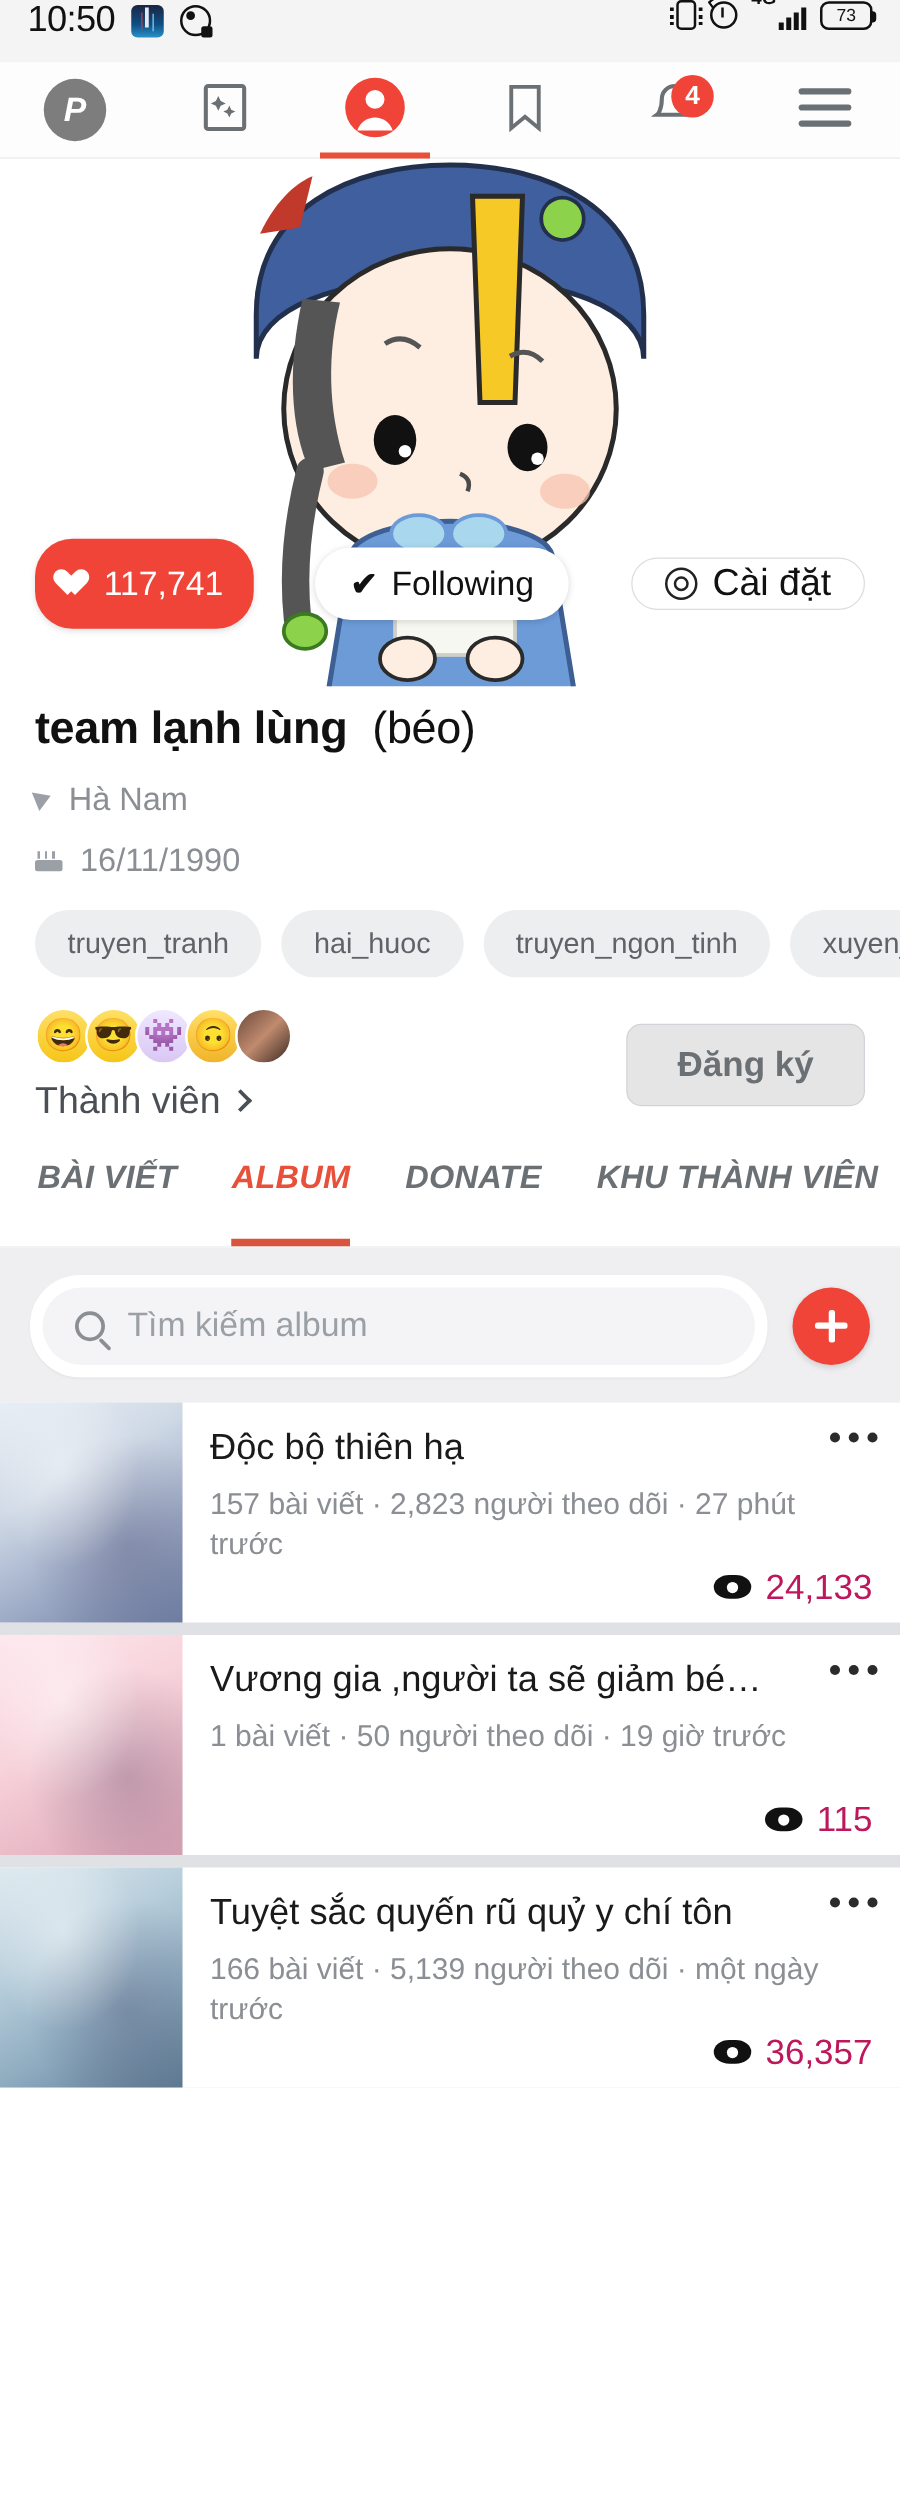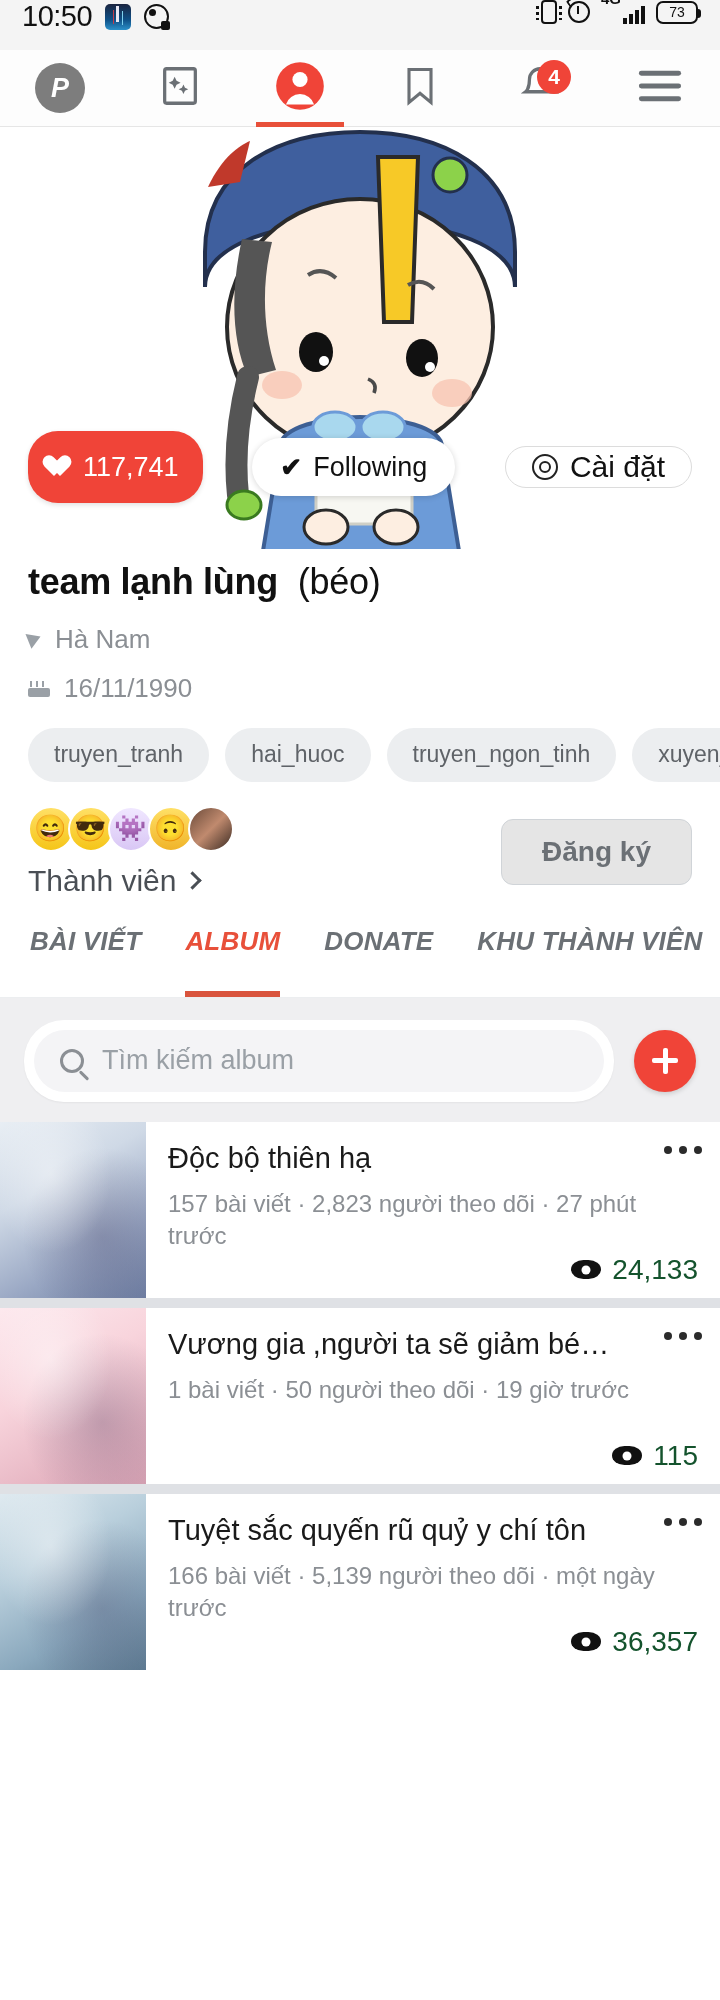--- a/index.html
+++ b/index.html
@@ -341,21 +341,21 @@
     font-size: 24px; color: #8b8f94; margin-top: 12px; line-height: 1.35;
   }
   .dots {
     position: absolute; right: 18px; top: 24px;
     display: flex; gap: 7px;
   }
   .dots i { width: 8px; height: 8px; border-radius: 50%; background: #2b2b2b; display: block; }
   .views {
     margin-top: auto; align-self: flex-end;
     display: flex; align-items: center; gap: 11px;
-    font-size: 28px; color: #14532d;
+    font-size: 28px; color: #be185d;
   }
   .eye {
     width: 30px; height: 19px;
     background: #111;
     border-radius: 50% 50% 50% 50% / 60% 60% 60% 60%;
     position: relative;
   }
   .eye::after {
     content:""; position:absolute; left:50%; top:50%;
     transform:translate(-50%,-50%);

